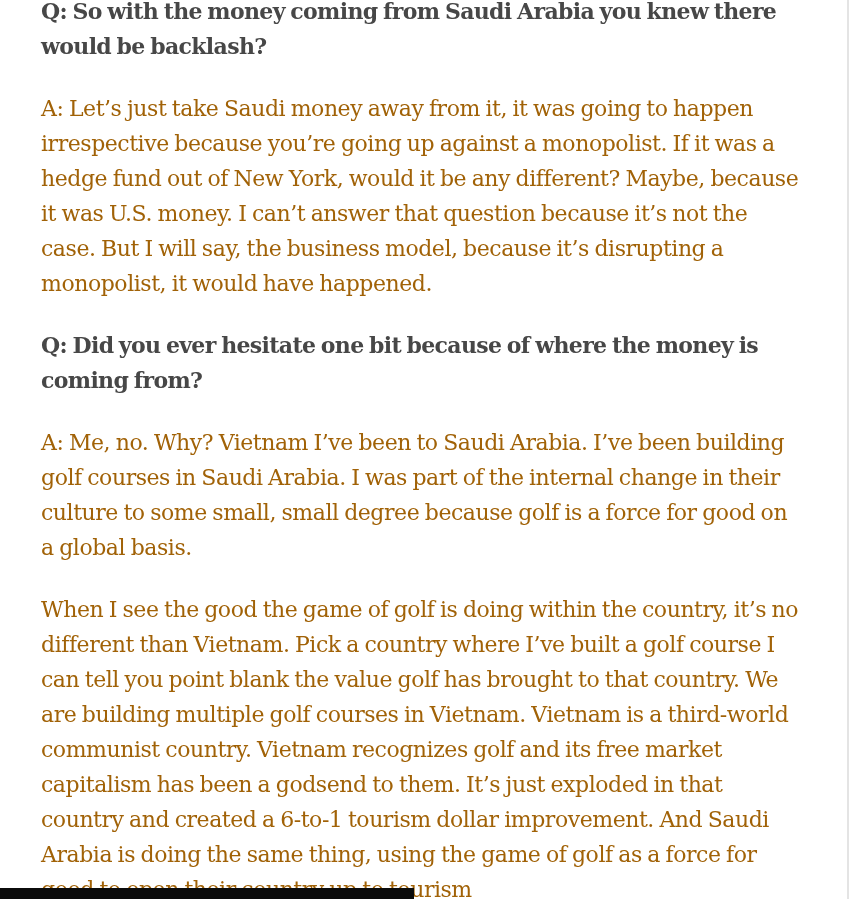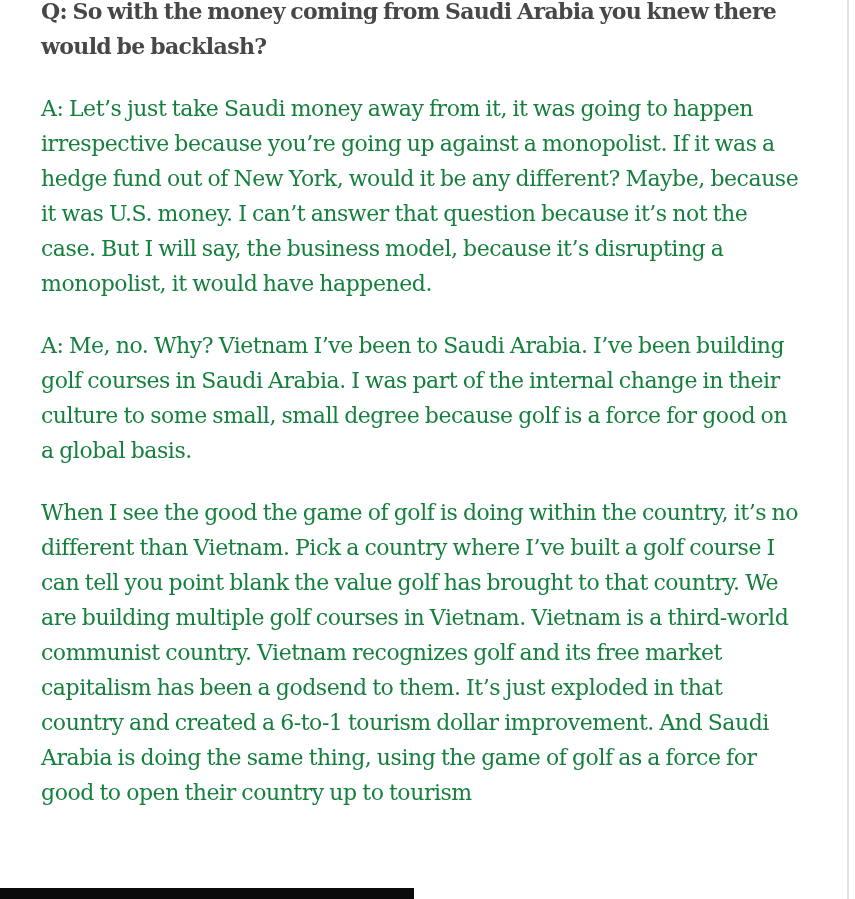--- a/index.html
+++ b/index.html
@@ -20,21 +20,21 @@
     left: 41px;
     width: 762px;
   }
   p {
     margin: 0 0 27px 0;
     font-size: 22px;
     line-height: 35px;
     text-align: left;
   }
   p.answer {
-    color: #15803d;
+    color: #a16207;
     font-weight: normal;
     letter-spacing: -0.45px;
     word-spacing: -1px;
   }
   p.question {
     color: #474747;
     font-weight: bold;
     letter-spacing: -0.65px;
     word-spacing: -1.5px;
   }
@@ -56,20 +56,21 @@
   }
 </style>
 </head>
 <body>
 
 <main data-name="article">
   <p class="question" data-name="question-paragraph-1">Q: So with the money coming from Saudi Arabia you knew there would be backlash?</p>
 
   <p class="answer" data-name="answer-paragraph-1">A: Let’s just take Saudi money away from it, it was going to happen irrespective because you’re going up against a monopolist. If it was a hedge fund out of New York, would it be any different? Maybe, because it was U.S. money. I can’t answer that question because it’s not the case. But I will say, the business model, because it’s disrupting a monopolist, it would have happened.</p>
 
+  <p class="question" data-name="question-paragraph-2">Q: Did you ever hesitate one bit because of where the money is coming from?</p>
 
   <p class="answer" data-name="answer-paragraph-2">A: Me, no. Why? Vietnam I’ve been to Saudi Arabia. I’ve been building golf courses in Saudi Arabia. I was part of the internal change in their culture to some small, small degree because golf is a force for good on a global basis.</p>
 
   <p class="answer" data-name="answer-paragraph-3">When I see the good the game of golf is doing within the country, it’s no different than Vietnam. Pick a country where I’ve built a golf course I can tell you point blank the value golf has brought to that country. We are building multiple golf courses in Vietnam. Vietnam is a third-world communist country. Vietnam recognizes golf and its free market capitalism has been a godsend to them. It’s just exploded in that country and created a 6-to-1 tourism dollar improvement. And Saudi Arabia is doing the same thing, using the game of golf as a force for good to open their country up to tourism</p>
 </main>
 
 <div class="right-edge-divider" data-name="right-edge-divider"></div>
 
 <div class="bottom-overlay-bar" data-name="bottom-overlay-bar"></div>
 

